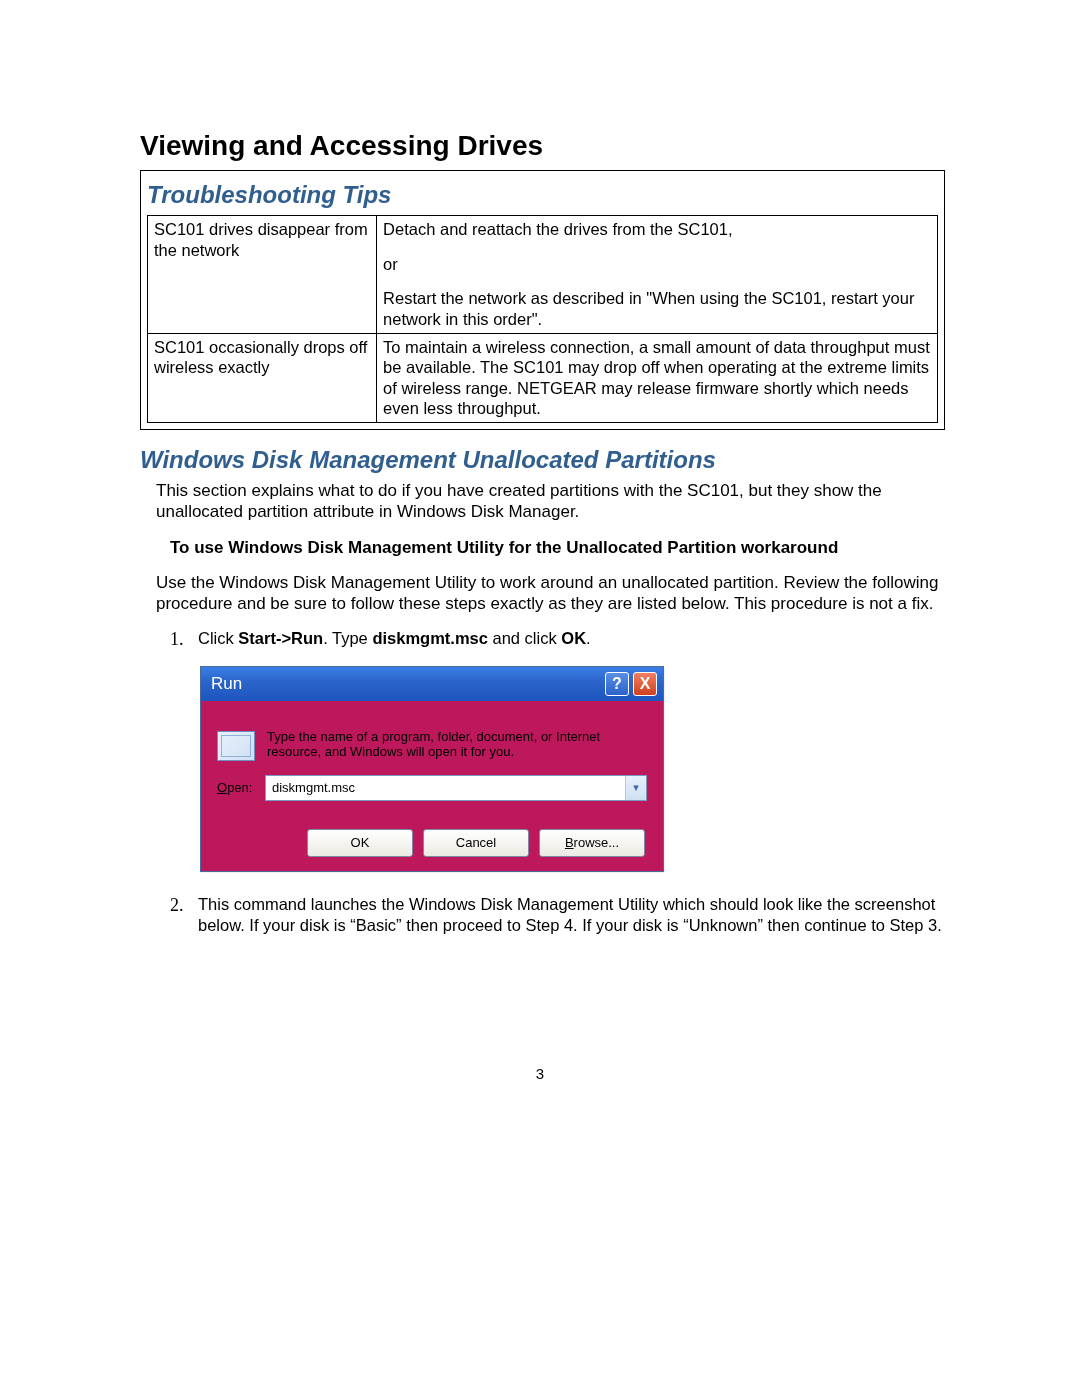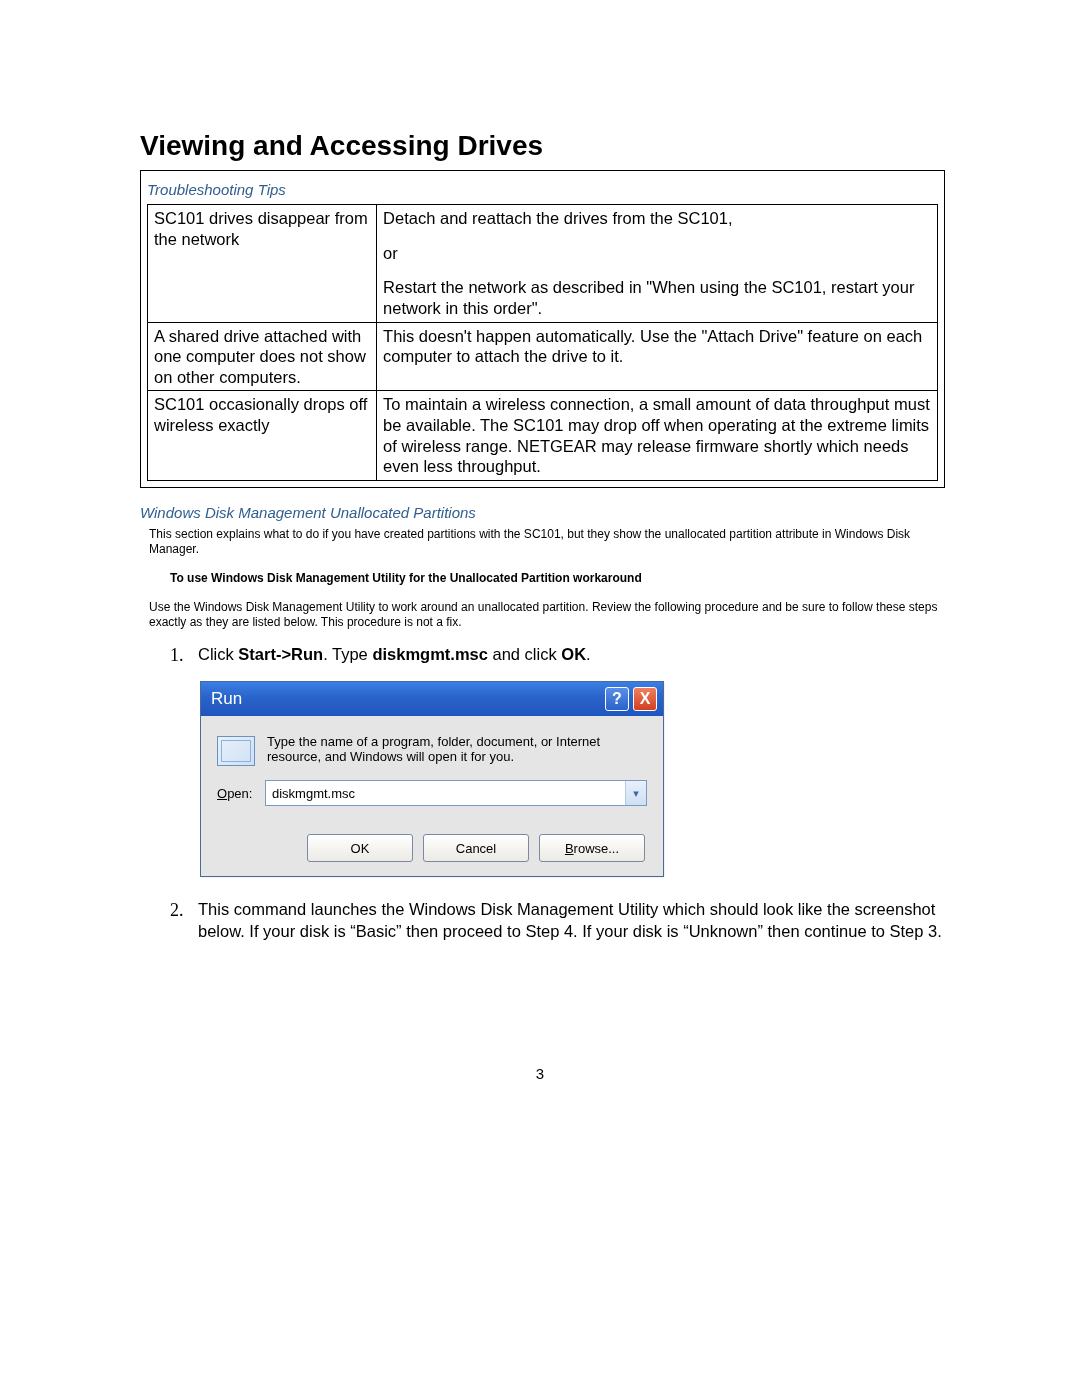--- a/index.html
+++ b/index.html
@@ -20,45 +20,45 @@
     font-size: 28px;
     font-weight: bold;
     margin: 0 0 8px 0;
     color: #000;
   }
   .rule-box {
     border: 1px solid #000;
     padding: 10px 6px 6px 6px;
   }
   h2.sub-italic {
-    font-size: 15px;
-    font-weight: normal;
+    font-size: 24px;
+    font-weight: bold;
     font-style: italic;
     color: #2f5e8f;
     margin: 0 0 6px 0;
   }
   table.trouble {
     width: 100%;
     border-collapse: collapse;
     font-size: 16.5px;
     line-height: 1.25;
   }
   table.trouble td {
     border: 1px solid #000;
     vertical-align: top;
     padding: 3px 6px 3px 6px;
   }
   table.trouble td.col-problem { width: 29%; }
   h2.sub-italic.mt {
     margin-top: 16px;
   }
   p.body {
-    font-size: 12px;
+    font-size: 17px;
     line-height: 1.25;
-    margin: 6px 0 14px 9px;
+    margin: 6px 0 14px 16px;
   }
   p.body.bold {
     font-weight: bold;
     margin-left: 30px;
   }
   ol.steps {
     list-style: none;
     padding: 0;
     margin: 0 0 0 30px;
     font-size: 16.5px;
@@ -77,21 +77,21 @@
   ol.steps > li > .txt {
     flex: 1;
   }
   .txt b { font-weight: bold; }
 
   
   .run-wrap {
     margin: 6px 16px 22px 60px;
     border: 1px solid #4a6a9a;
     width: 462px;
-    background: #e5e5e5;
+    background: #be185d;
     box-shadow: 1px 1px 0 rgba(0,0,0,0.05);
   }
   .run-titlebar {
     height: 34px;
     background: linear-gradient(to bottom, #3a7fe6 0%, #2a63c9 45%, #1e56bf 100%);
     display: flex;
     align-items: center;
     padding: 0 6px 0 10px;
     color: #fff;
     font-size: 17px;
@@ -105,21 +105,21 @@
     border-radius: 3px;
     color: #fff;
     display: flex; align-items: center; justify-content: center;
     font-weight: bold;
     font-size: 16px;
     box-sizing: border-box;
   }
   .tb-help { background: linear-gradient(to bottom,#5a8fe6,#2a63c9); }
   .tb-close { background: linear-gradient(to bottom,#f08060,#d04020); }
   .run-body {
-    padding: 18px 16px 14px 16px;
+    padding: 28px 16px 14px 16px;
     font-family: Tahoma, sans-serif;
     font-size: 13px;
     color: #000;
   }
   .run-desc-row { display: flex; align-items: flex-start; margin-bottom: 14px; }
   .run-icon {
     width: 36px; height: 28px; flex: 0 0 36px;
     margin-right: 12px; margin-top: 2px;
     border: 1px solid #6b91c3;
     background: linear-gradient(135deg,#e8f1fb,#cfe0f4);
@@ -184,24 +184,20 @@
       <tbody>
       <tr>
         <td class="col-problem">SC101 drives disappear from the network</td>
         <td>
           <div>Detach and reattach the drives from the SC101,</div>
           <div style="height:14px"></div>
           <div>or</div>
           <div style="height:14px"></div>
           <div>Restart the network as described in "When using the SC101, restart your network in this order".</div>
         </td>
-      </tr>
-      <tr>
-        <td class="col-problem">A shared drive attached with one computer does not show on other computers.</td>
-        <td>This doesn't happen automatically. Use the "Attach Drive" feature on each computer to attach the drive to it.</td>
       </tr>
       <tr>
         <td class="col-problem">SC101 occasionally drops off wireless exactly</td>
         <td>To maintain a wireless connection, a small amount of data throughput must be available. The SC101 may drop off when operating at the extreme limits of wireless range. NETGEAR may release firmware shortly which needs even less throughput.</td>
       </tr>
     </tbody>
       </table>
   </div>
 
   <h2 class="sub-italic mt">Windows Disk Management Unallocated Partitions</h2>

